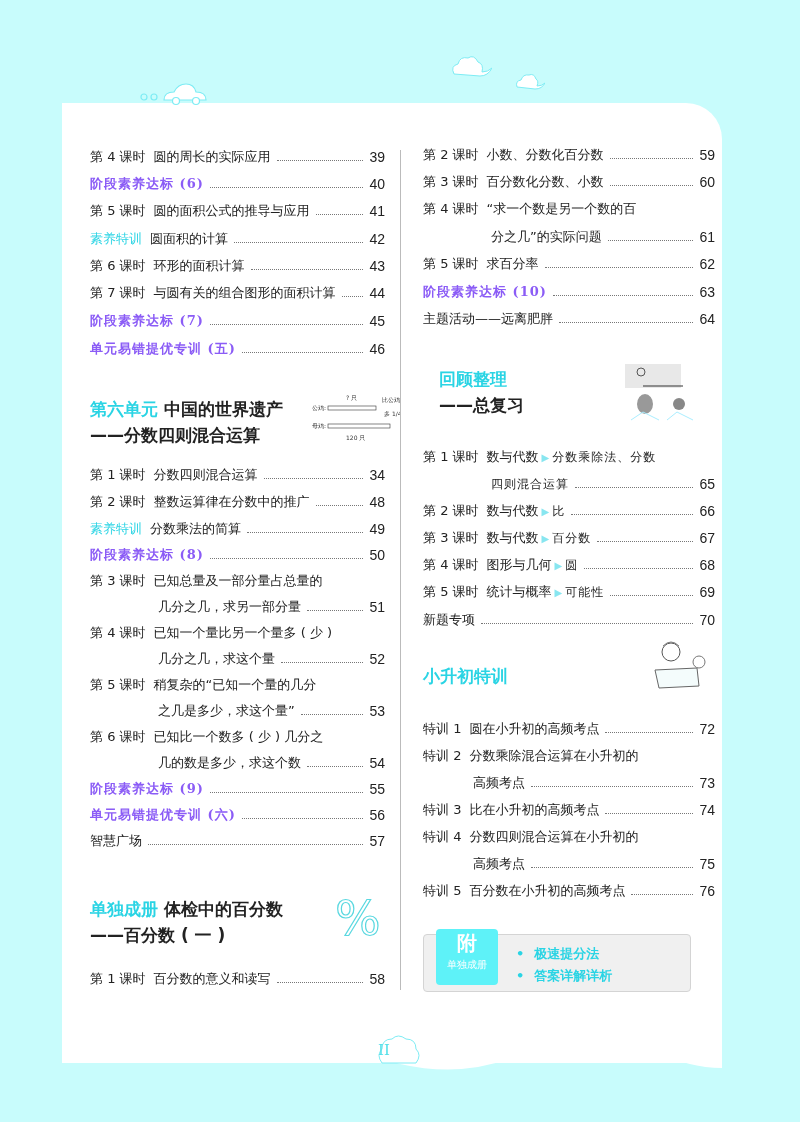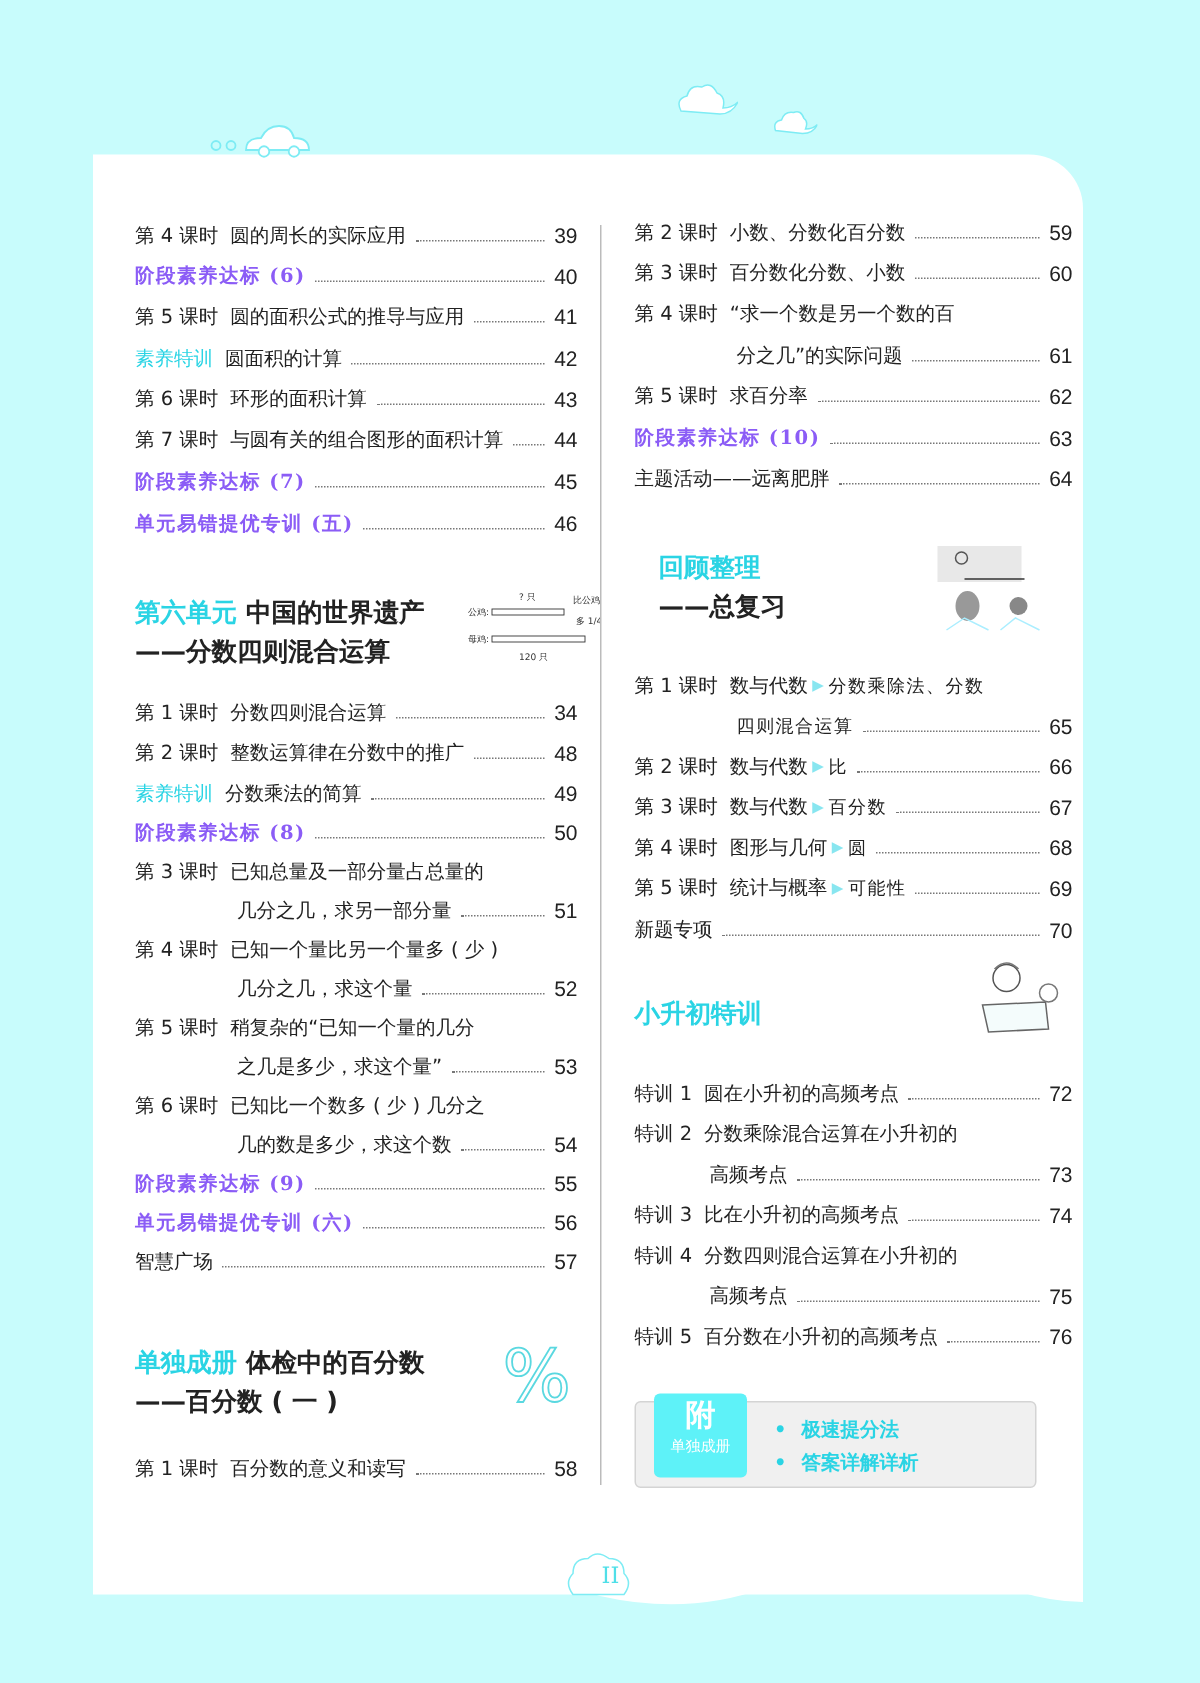--- a/index.html
+++ b/index.html
@@ -38,21 +38,21 @@
     .apx .tag {
       position:absolute; left:12px; top:-6px; width:62px; height:56px; background:#5ef2f8;
       border-radius:4px; color:#fff; text-align:center;
     }
     .apx .tag .big { font-size:20px; font-weight:bold; line-height:28px; }
     .apx .tag .small { font-size:10px; line-height:16px; }
     .apx ul { list-style:none; margin:0; padding:0; position:absolute; left:92px; top:8px; }
     .apx li { color:#2ad4e4; font-weight:bold; font-size:13px; line-height:22px; }
     .apx li::before { content:"•"; margin-right:10px; }
     .pgnum {
-      position:absolute; left:384px; top:1035px; width:46px; height:30px; text-align:center;
+      position:absolute; left:361px; top:1035px; width:46px; height:30px; text-align:center;
       color:#4fdfe8; font-family:"DejaVu Serif", serif; font-size:15px; line-height:30px;
     }
   </style>
 </head>
 <body>
 
 <svg class="wave" viewBox="0 0 800 92" preserveAspectRatio="none">
   <path d="M62 0 L62 0 Q160 40 240 22 Q290 0 400 34 Q470 50 530 20 Q600 -5 650 20 Q690 38 722 38 L722 0 Z" fill="#fff"></path>
 </svg>
 

